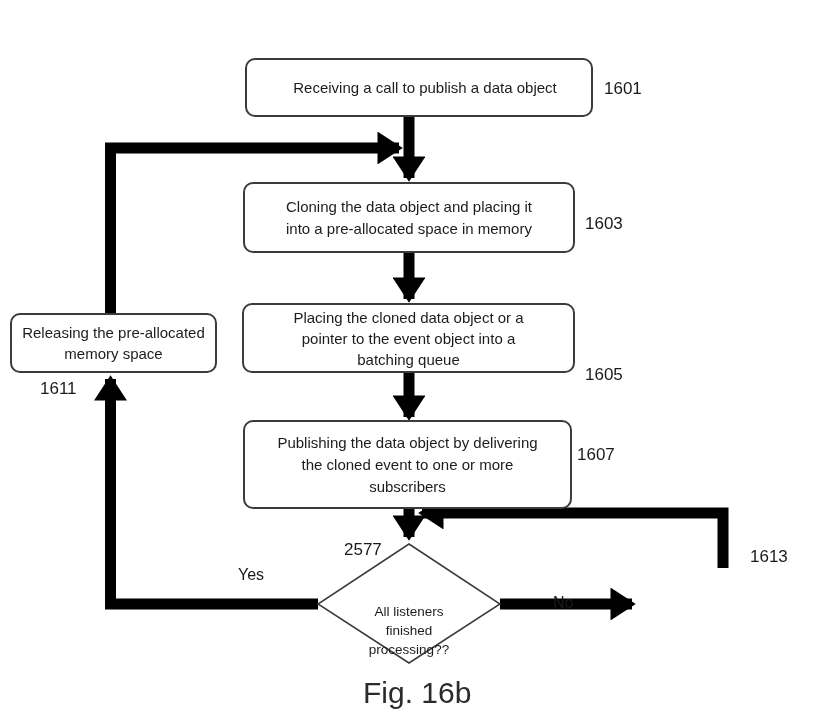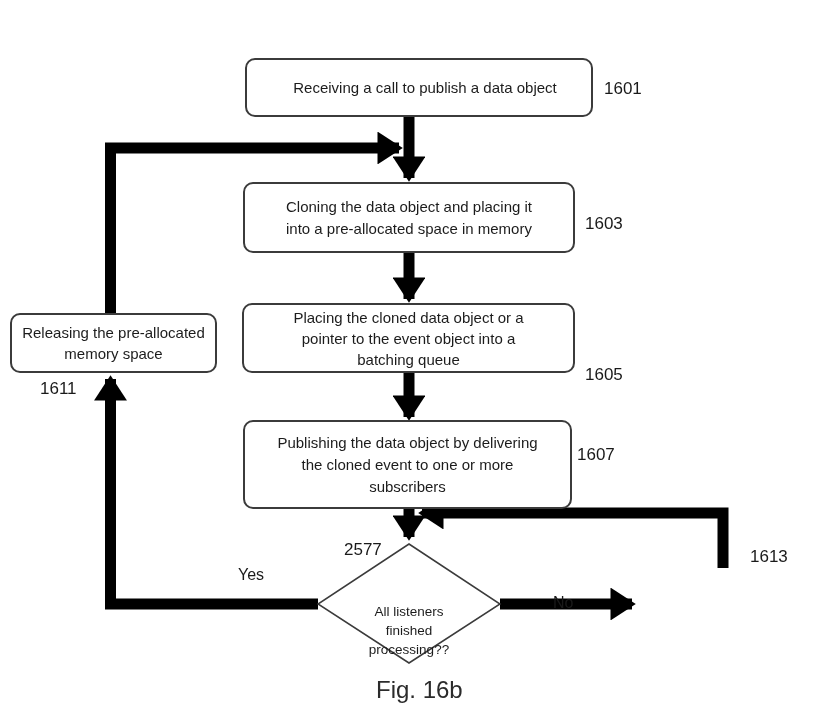--- a/index.html
+++ b/index.html
@@ -81,24 +81,24 @@
   .branch {
     position: absolute;
     z-index: 3;
     font-size: 16px;
     color: #1a1a1a;
   }
   #lyes { left: 238px; top: 566px; }
   #lno  { left: 553px; top: 594px; }
   .caption {
     position: absolute;
-    left: 376px;
+    left: 363px;
     top: 676px;
     z-index: 3;
-    font-size: 24px;
+    font-size: 30px;
     color: #2b2b2b;
   }
 </style>
 </head>
 <body>
 
 <div class="stage">
 
   <svg class="connector-layer" width="815" height="711" viewBox="0 0 815 711">
     <defs>

